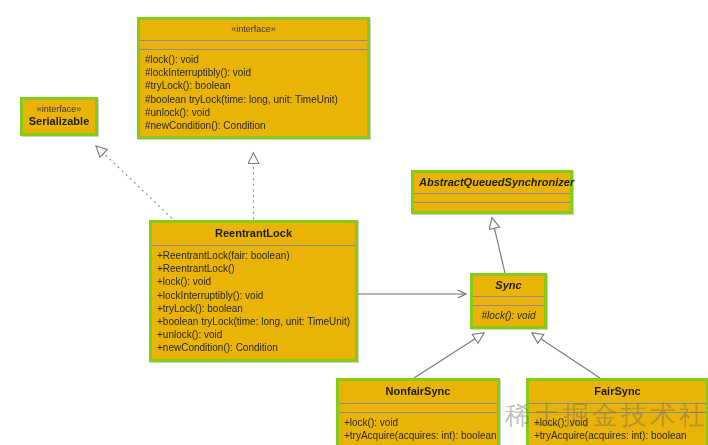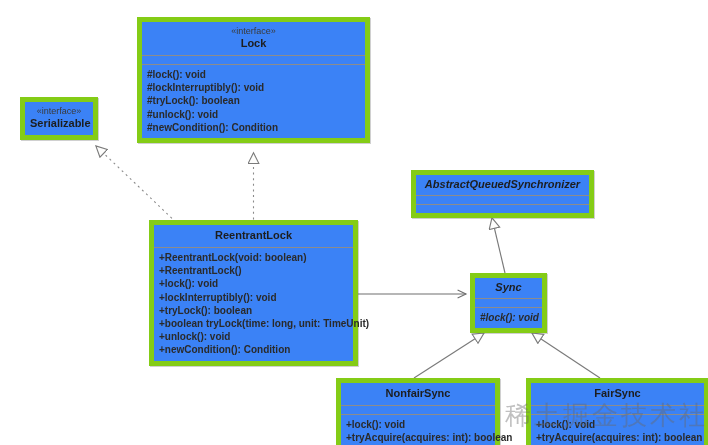--- a/index.html
+++ b/index.html
@@ -25,22 +25,22 @@
     position: absolute;
     left: 0;
     top: 0;
     width: 708px;
     height: 445px;
     pointer-events: none;
   }
   .uml-class {
     position: absolute;
     box-sizing: border-box;
-    background: #3b82f6;
-    border: 5px solid #84cc16;
+    background: #eab308;
+    border: 3px solid #84cc16;
     box-shadow: 1px 1px 0 rgba(120,120,120,0.35);
   }
   .compartment {
     box-sizing: border-box;
     padding: 3px 5px 4px 5px;
   }
   .compartment.divided {
     border-top: 1px solid #8c8c8c;
   }
   .compartment.empty-slim {
@@ -65,32 +65,31 @@
     text-align: center;
   }
   .cls-title.abstract {
     font-style: italic;
   }
   .member {
     font-size: 10px;
     color: #2a2a2a;
     line-height: 13.2px;
     white-space: nowrap;
-    font-weight: bold;
   }
   .member.italic {
     font-style: italic;
     text-align: center;
   }
 
   
   #node-serializable { left: 20px;  top: 97px;  width: 78px;  }
   #node-lock         { left: 137px; top: 17px;  width: 233px; }
   #node-reentrantlock{ left: 149px; top: 220px; width: 209px; }
-  #node-aqs          { left: 411px; top: 170px; width: 183px; }
+  #node-aqs          { left: 411px; top: 170px; width: 162px; }
   #node-sync         { left: 470px; top: 273px; width: 77px;  }
   #node-nonfairsync  { left: 336px; top: 378px; width: 164px; }
   #node-fairsync     { left: 526px; top: 378px; width: 183px; }
 
   #node-sync .c-name { padding: 3px 5px 4px 5px; }
   #node-aqs .c-name  { padding: 3px 5px 4px 5px; }
 
   .watermark {
     position: absolute;
     left: 505px;
@@ -147,38 +146,38 @@
   <div class="uml-class" id="node-serializable">
     <div class="compartment c-name">
       <div class="stereotype">«interface»</div>
       <div class="cls-title">Serializable</div>
     </div>
   </div>
 
   <div class="uml-class" id="node-lock">
     <div class="compartment c-name">
       <div class="stereotype">«interface»</div>
-      <div class="cls-title">Lock</div>
     </div>
     <div class="compartment divided empty-slim"></div>
     <div class="compartment divided">
       <div class="member">#lock(): void</div>
       <div class="member">#lockInterruptibly(): void</div>
       <div class="member">#tryLock(): boolean</div>
+      <div class="member">#boolean tryLock(time: long, unit: TimeUnit)</div>
       <div class="member">#unlock(): void</div>
       <div class="member">#newCondition(): Condition</div>
     </div>
   </div>
 
   <div class="uml-class" id="node-reentrantlock">
     <div class="compartment c-name">
       <div class="cls-title">ReentrantLock</div>
     </div>
     <div class="compartment divided">
-      <div class="member">+ReentrantLock(void: boolean)</div>
+      <div class="member">+ReentrantLock(fair: boolean)</div>
       <div class="member">+ReentrantLock()</div>
       <div class="member">+lock(): void</div>
       <div class="member">+lockInterruptibly(): void</div>
       <div class="member">+tryLock(): boolean</div>
       <div class="member">+boolean tryLock(time: long, unit: TimeUnit)</div>
       <div class="member">+unlock(): void</div>
       <div class="member">+newCondition(): Condition</div>
     </div>
   </div>
 

